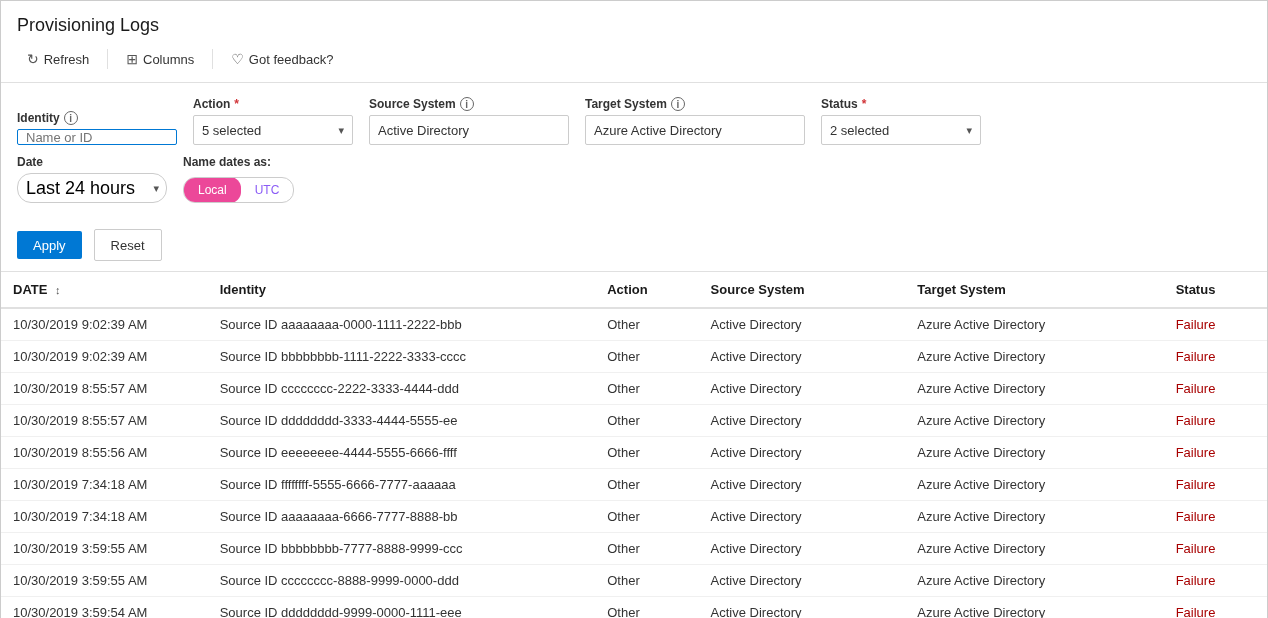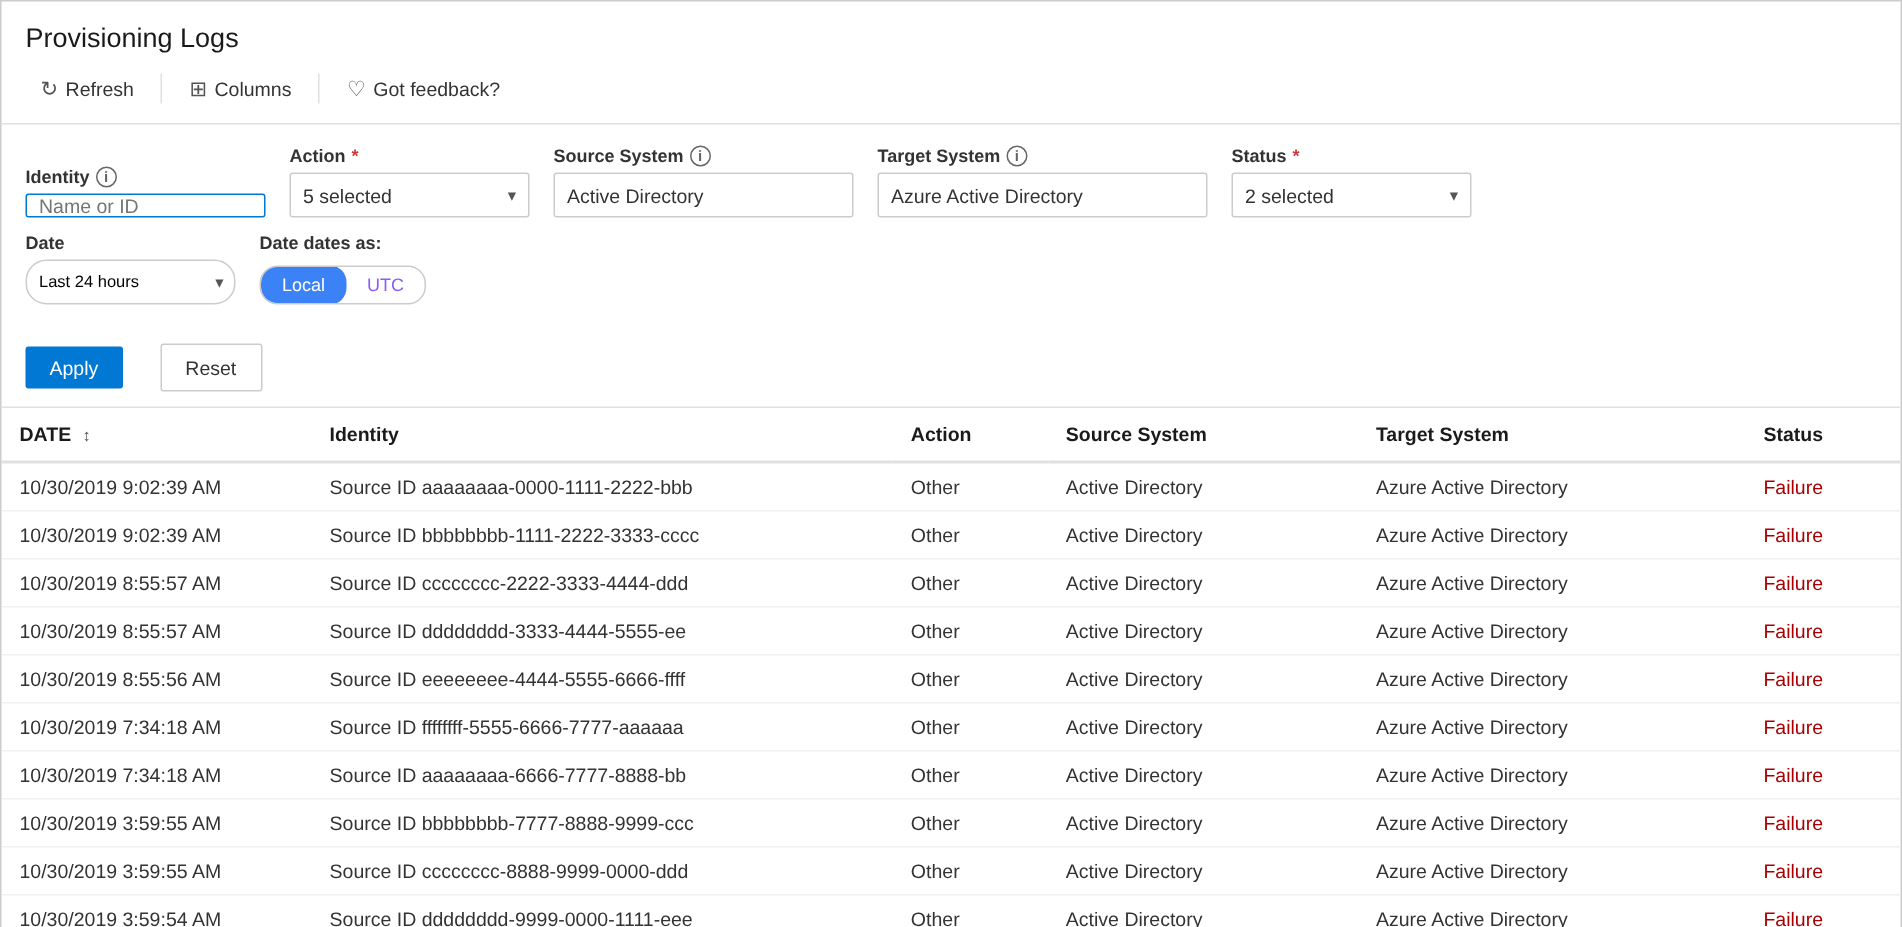--- a/index.html
+++ b/index.html
@@ -140,21 +140,21 @@
     .date-select-wrapper {
       position: relative;
       display: flex;
       align-items: center;
     }
     .date-select {
       height: 30px;
       border: 1px solid #ccc;
       border-radius: 14px;
       padding: 0 30px 0 8px;
-      font-size: 11px;
+      font-size: 18px;
       background: #fff;
       appearance: none;
       min-width: 140px;
       cursor: pointer;
     }
     .date-select-chevron {
       position: absolute;
       right: 8px;
       pointer-events: none;
       font-size: 11px;
@@ -177,27 +177,27 @@
     .toggle-btn {
       padding: 0 14px;
       height: 26px;
       border: none;
       background: none;
       font-size: 12px;
       cursor: pointer;
       color: #8b5cf6;
     }
     .toggle-btn.active {
-      background: #3b82f6;
+      background: #ec4899;
       color: #fff;
       border-radius: 11px;
     }
     .actions-row {
       display: flex;
-      gap: 25px;
+      gap: 12px;
       align-items: center;
       margin-top: 26px;
     }
     .btn-apply {
       height: 28px;
       padding: 0 16px;
       background: #0078d4;
       color: #fff;
       border: none;
       border-radius: 2px;
@@ -338,21 +338,21 @@
             <option>Last 24 hours</option>
             <option>Last 7 days</option>
             <option>Last 30 days</option>
             <option>Custom</option>
           </select>
           <span class="date-select-chevron">▾</span>
         </div>
       </div>
 
       <div class="filter-group">
-        <div class="show-dates-label">Date dates as:</div>
+        <div class="show-dates-label">Name dates as:</div>
         <div class="toggle-group">
           <button class="toggle-btn active">Local</button>
           <button class="toggle-btn">UTC</button>
         </div>
       </div>
     </div>
 
     <div class="actions-row">
       <button class="btn-apply">Apply</button>
       <button class="btn-reset">Reset</button>

